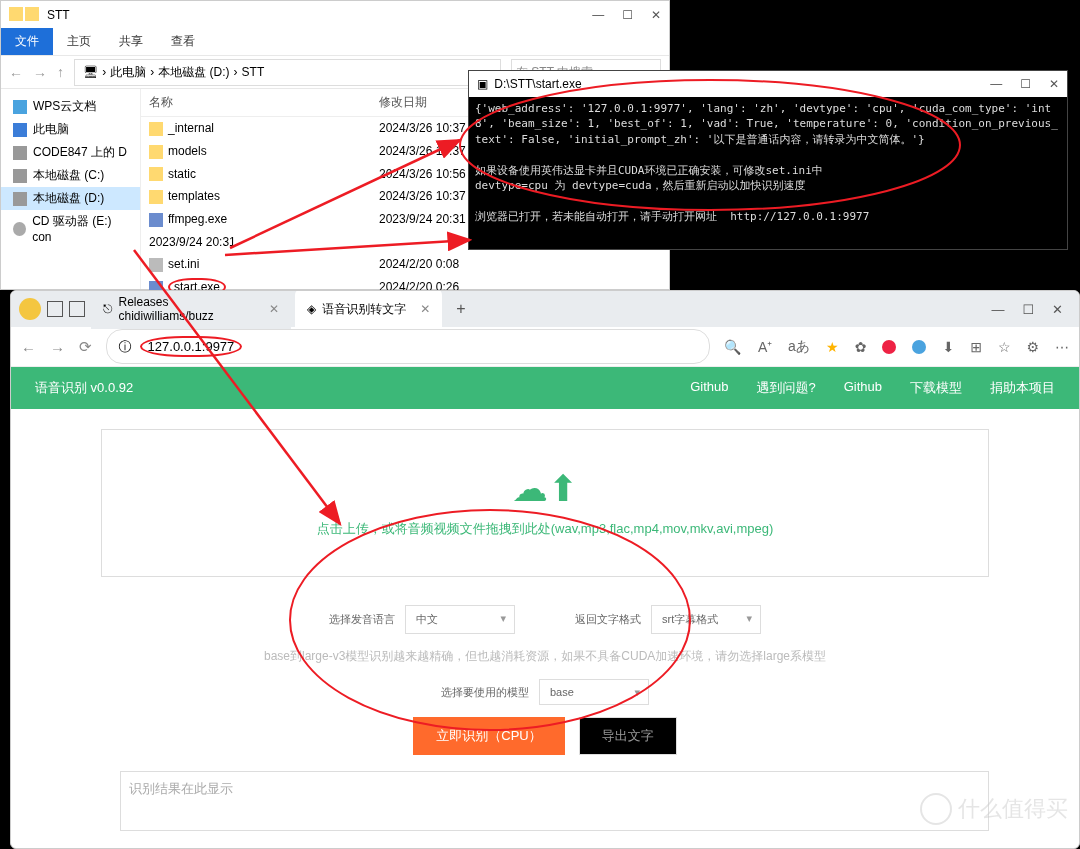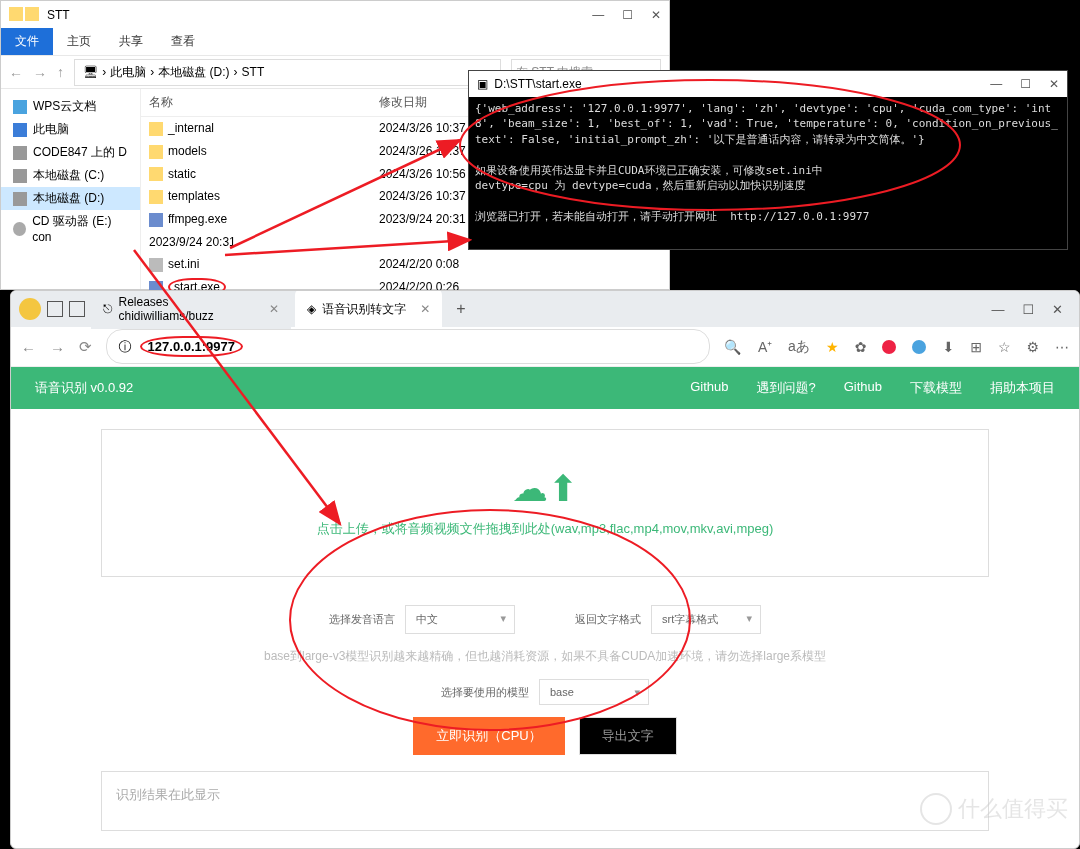--- a/index.html
+++ b/index.html
@@ -51,41 +51,41 @@
 .br-tabs .avatar{width:22px;height:22px;border-radius:50%;background:#f4c640;}
 .br-tabs .sq{width:16px;height:16px;border:1px solid #555;}
 .br-tabs .tab{background:#e9ecef;padding:6px 12px;font-size:12px;display:flex;align-items:center;gap:6px;border-radius:6px 6px 0 0;max-width:200px;}
 .br-tabs .tab.active{background:#fff;}
 .br-tabs .tab .x{color:#888;margin-left:8px;}
 .br-tabs .add{padding:4px 8px;font-size:16px;color:#555;}
 .br-winbtns{margin-left:auto;display:flex;gap:18px;color:#555;font-size:13px;padding-right:8px;}
 .br-addr{height:40px;background:#fff;display:flex;align-items:center;padding:0 10px;gap:14px;border-bottom:1px solid #eee;}
 .br-addr .nav{color:#888;font-size:15px;}
 .br-addr .url{flex:1;border:1px solid #ddd;border-radius:16px;padding:6px 12px;font-size:13px;display:flex;align-items:center;gap:8px;}
-.br-addr .url .circ{border:2px solid #ed1c24;border-radius:50%/60%;padding:1px 6px;font-weight:bold;}
+.br-addr .url .circ{border:2px solid #ed1c24;border-radius:50%/60%;padding:1px 6px;}
 .br-addr .ricons{display:flex;gap:16px;color:#666;font-size:14px;align-items:center;}
 .br-addr .ricons span{display:inline-block;}
 .dot-red{width:14px;height:14px;border-radius:50%;background:#e24;}
 .dot-blue{width:14px;height:14px;border-radius:50%;background:#4aa3df;}
 
 
 .page-header{height:42px;background:#3cb878;display:flex;align-items:center;padding:0 24px;color:#fff;font-size:13px;}
 .page-header .links{margin-left:auto;display:flex;gap:28px;}
 .page-main{padding:20px 90px;color:#666;font-size:13px;}
 .upload-box{border:1px solid #ddd;padding:38px;text-align:center;margin-bottom:28px;}
 .cloud-icon{color:#3cb878;font-size:36px;}
 .upload-text{color:#3cb878;font-size:13px;margin-top:10px;}
 .form-row{display:flex;justify-content:center;align-items:center;gap:10px;margin:12px 0;font-size:11px;}
 .select{border:1px solid #ddd;padding:6px 28px 6px 10px;position:relative;min-width:110px;background:#fff;}
 .select::after{content:"▾";position:absolute;right:8px;color:#999;}
 .hint{text-align:center;color:#bbb;font-size:12px;margin:14px 0;}
 .btns{display:flex;justify-content:center;gap:14px;margin-top:6px;}
 .btn{padding:9px 22px;font-size:13px;border:1px solid #ddd;background:#000000;color:#999;}
 .btn.primary{background:#ff6a2c;color:#fff;border-color:#ff6a2c;}
-.result-box{border:1px solid #ddd;padding:14px;color:#aaa;font-size:13px;min-height:60px;margin-top:16px;}
+.result-box{border:1px solid #ddd;padding:8px;color:#aaa;font-size:13px;min-height:60px;margin-top:16px;margin-left:19px;}
 
 
 .anno{position:absolute;left:0;top:0;pointer-events:none;}
 .watermark{position:absolute;right:12px;bottom:24px;color:#ccc;font-size:22px;opacity:0.5;display:flex;align-items:center;gap:6px;}
 .watermark .face{width:32px;height:32px;border-radius:50%;border:2px solid #ccc;}
 </style>
 </head>
 <body>
 
 <div class="explorer">

